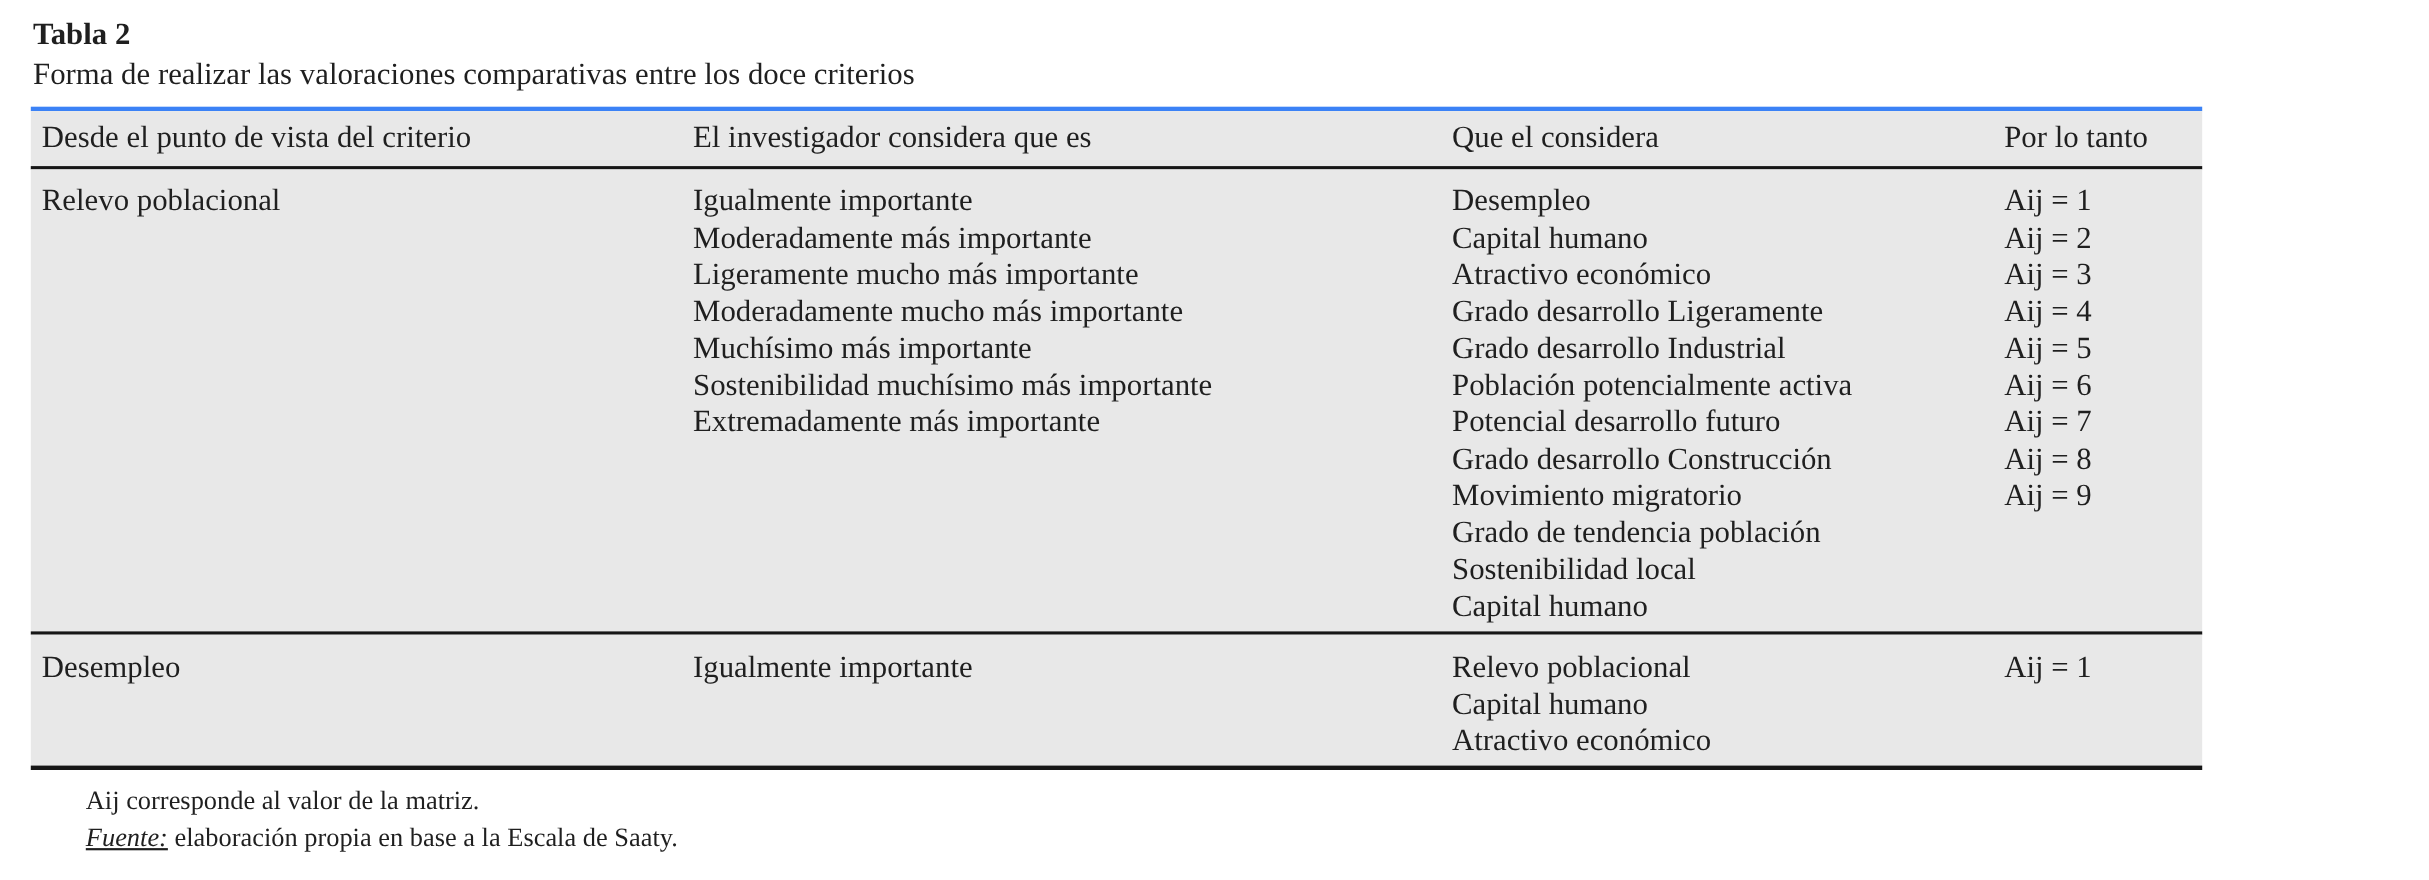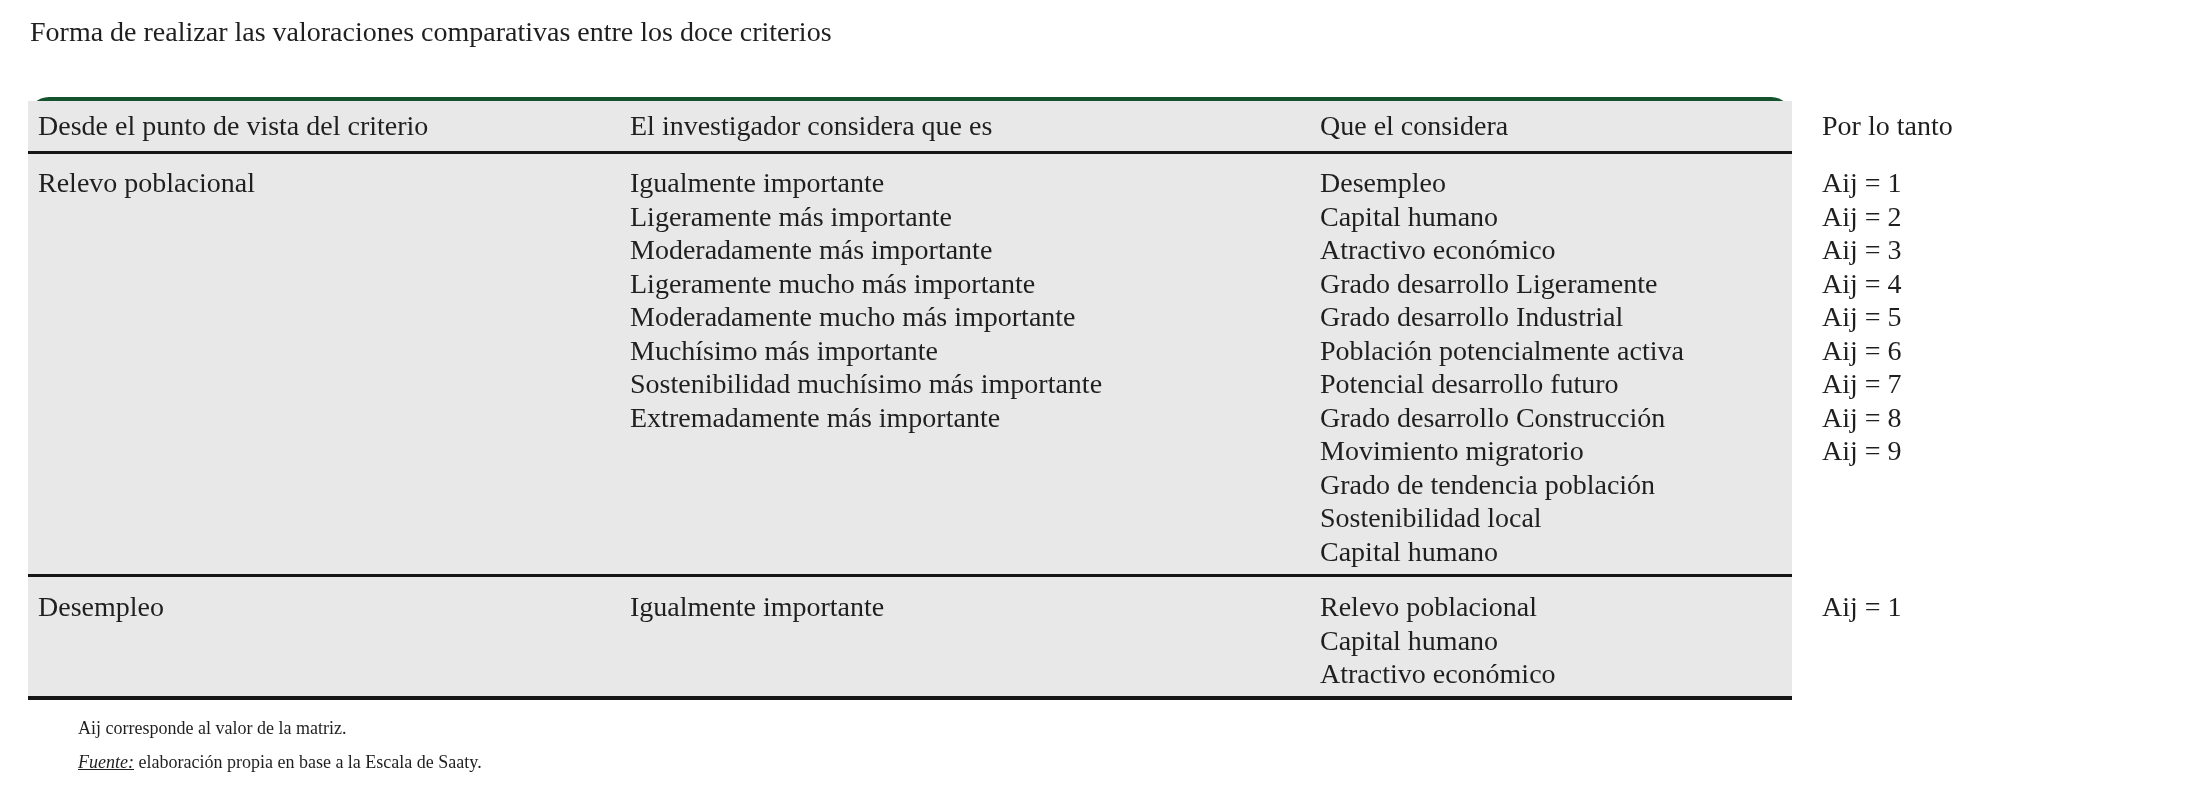--- a/index.html
+++ b/index.html
@@ -11,71 +11,70 @@
     -webkit-font-smoothing: antialiased;
   }
   .page { position: relative; width: 2208px; height: 800px; overflow: hidden; }
 
   
   .caption { position: absolute; left: 30px; top: 14px; font-size: 28px; line-height: 36px; }
   .caption .label { font-weight: bold; }
 
   
   .tablebox {
-    position: absolute; left: 28px; top: 97px; width: 1764px;
-    border-top: 4px solid #14532d;
+    position: absolute; left: 28px; top: 97px; width: 1974px;
+    border-top: 4px solid #3b82f6;
     font-size: 28px;
-    border-radius: 21px;
   }
   .grid-row {
     display: grid;
     grid-template-columns: 602px 690px 502px 376px;
     background: #e8e8e8;
   }
   .thead {
     height: 50px;
     align-items: center;
     border-bottom: 3px solid #161616;
   }
   .brow { padding: 12px 0 6px 0; }
   .brow1 { border-bottom: 3px solid #161616; padding-bottom: 6px; }
   .brow2 { border-bottom: 4px solid #161616; padding-top: 13px; padding-bottom: 5px; }
   .cell { min-width: 0; }
   .cell.first { padding-left: 10px; }
   .line { line-height: 33.5px; white-space: nowrap; }
 
   
-  .footnotes { position: absolute; left: 78px; top: 711px; font-size: 18px; line-height: 34px; }
+  .footnotes { position: absolute; left: 78px; top: 711px; font-size: 24px; line-height: 34px; }
   .italic { font-style: italic; text-decoration: underline; }
 </style>
 </head>
 <body>
 
 <div class="page">
 
   <div class="caption">
+    <div class="label">Tabla 2</div>
     <div>Forma de realizar las valoraciones comparativas entre los doce criterios</div>
   </div>
 
   <div class="tablebox">
 
     <div class="grid-row thead">
       <div class="cell first">Desde el punto de vista del criterio</div>
       <div class="cell">El investigador considera que es</div>
       <div class="cell">Que el considera</div>
       <div class="cell">Por lo tanto</div>
     </div>
 
     <div class="grid-row brow brow1">
       <div class="cell first">
         <div class="line">Relevo poblacional</div>
       </div>
       <div class="cell">
         <div class="line">Igualmente importante</div>
-        <div class="line">Ligeramente más importante</div>
         <div class="line">Moderadamente más importante</div>
         <div class="line">Ligeramente mucho más importante</div>
         <div class="line">Moderadamente mucho más importante</div>
         <div class="line">Muchísimo más importante</div>
         <div class="line">Sostenibilidad muchísimo más importante</div>
         <div class="line">Extremadamente más importante</div>
       </div>
       <div class="cell">
         <div class="line">Desempleo</div>
         <div class="line">Capital humano</div>

